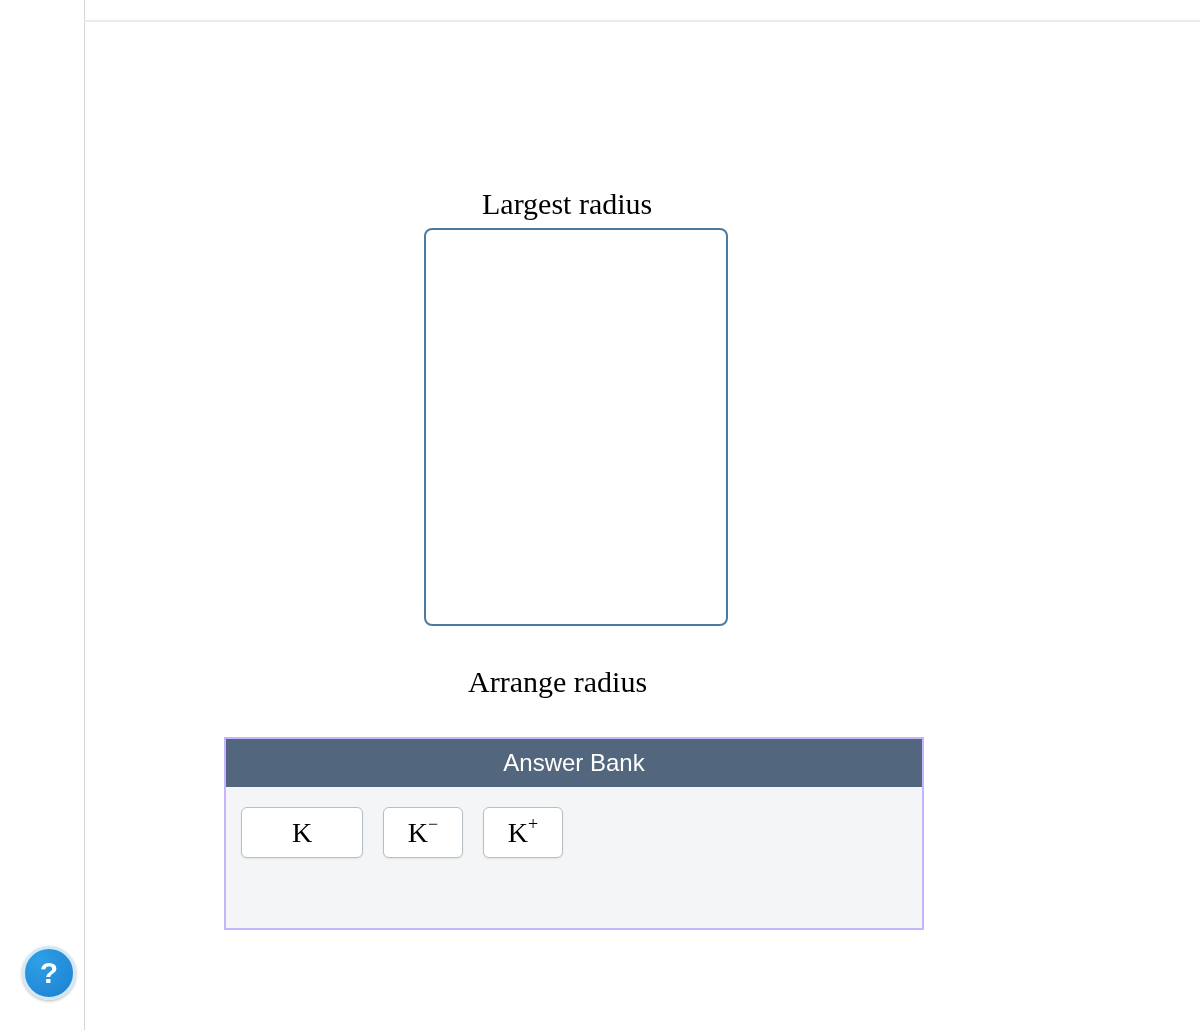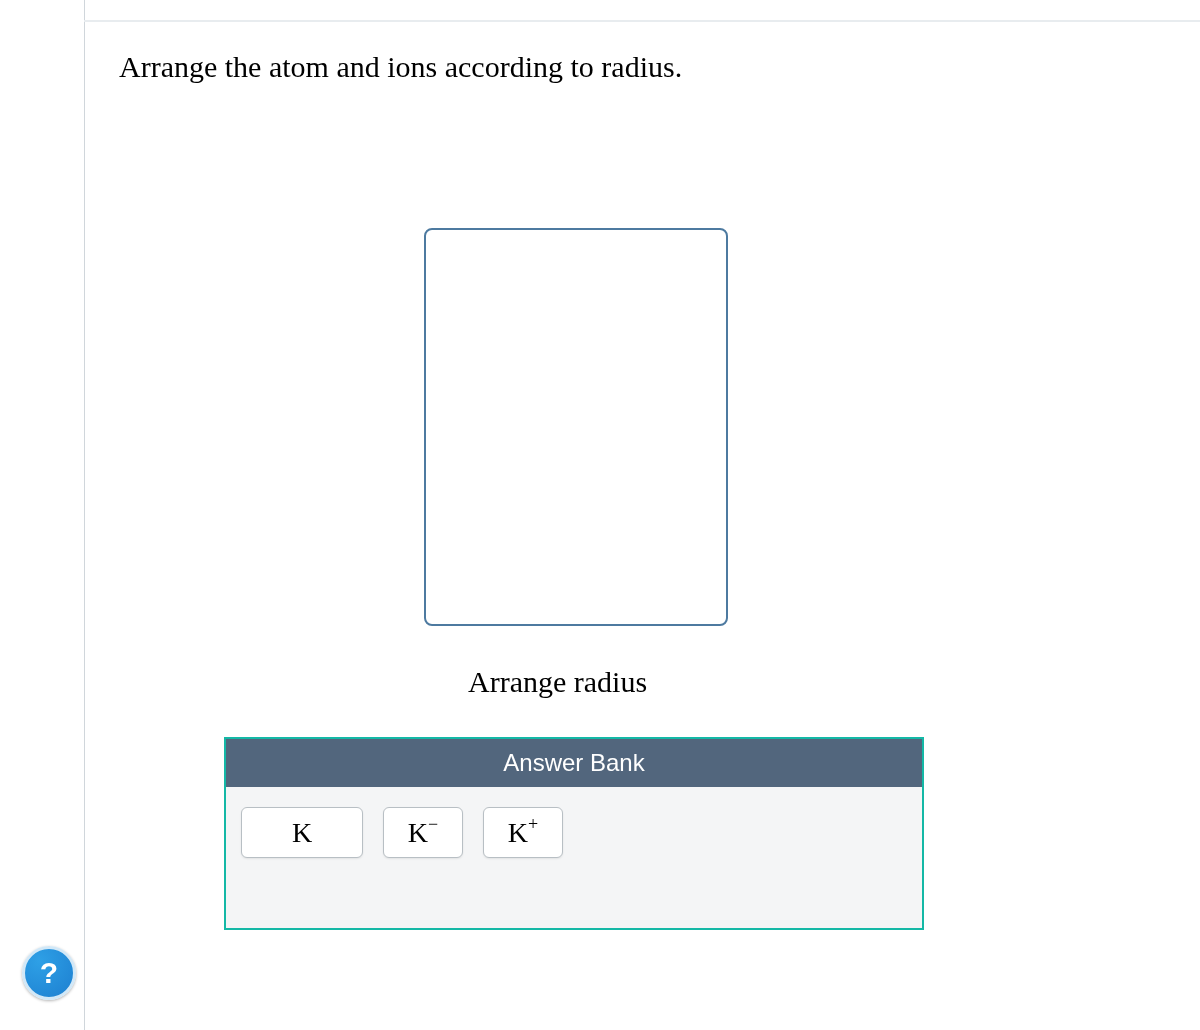--- a/index.html
+++ b/index.html
@@ -4,40 +4,40 @@
 <style>
   html,body{margin:0;padding:0;font-family:"Times New Roman",Times,serif;color:#000;background:#fff}
   .page{width:1200px;height:1030px;position:relative;box-sizing:border-box}
   .left-strip{position:absolute;left:0;top:0;width:84px;height:100%;border-right:1px solid #d0d6db}
   .content{position:absolute;left:84px;top:0;right:0;bottom:0;box-sizing:border-box}
   .top-border{position:absolute;left:0;right:0;top:0;height:20px;border-bottom:2px solid #e8ecef}
   .question{position:absolute;left:35px;top:50px;font-size:30px}
   .label-top{position:absolute;left:398px;top:187px;font-size:30px}
   .dropzone{position:absolute;left:340px;top:228px;width:304px;height:398px;background:#fff;border:2px solid #4d7aa0;border-radius:8px;box-sizing:border-box}
   .label-bottom{position:absolute;left:384px;top:665px;font-size:30px}
-  .bank{position:absolute;left:140px;top:737px;width:700px;border:2px solid #14b8a6;box-sizing:border-box}
+  .bank{position:absolute;left:140px;top:737px;width:700px;border:2px solid #c4b5fd;box-sizing:border-box}
   .bank-header{background:#52667d;color:#fff;font-family:"Segoe UI",Arial,sans-serif;font-size:24px;text-align:center;padding:10px 0}
   .bank-body{background:#f4f5f6;padding:20px 15px 70px 15px;display:flex;gap:20px}
   .tile{background:#fff;border:1px solid #b8bfc4;border-radius:6px;box-shadow:0 1px 2px rgba(0,0,0,.08);font-family:"Times New Roman",serif;font-size:28px;padding:8px 0;text-align:center;cursor:grab;user-select:none}
   .tile .sup{font-size:18px;vertical-align:super;position:relative;top:-2px}
   .tile.wide{width:120px}
   .tile.narrow{width:78px}
   .help-btn{position:absolute;left:22px;bottom:30px;width:48px;height:48px;border-radius:50%;background:radial-gradient(circle at 30% 25%,#2ea0e6,#1d7fd0);border:3px solid #d2e8f7;display:flex;align-items:center;justify-content:center;color:#fff;font-family:Arial,sans-serif;font-size:30px;font-weight:bold;cursor:pointer;box-shadow:0 1px 3px rgba(0,0,0,.3)}
 </style>
 </head>
 <body>
 
 <div class="page">
   <div class="left-strip"></div>
 
   <div class="content">
     <div class="top-border"></div>
 
-    <div class="question">Arrange the atom and ions according to radius.</div>
 
+    <div class="label-top">Largest radius</div>
 
     <div class="dropzone"></div>
 
     <div class="label-bottom">Arrange radius</div>
 
     <div class="bank">
       <div class="bank-header">Answer Bank</div>
       <div class="bank-body">
         <div class="tile wide">
           <span>K</span><span class="sup"></span>

